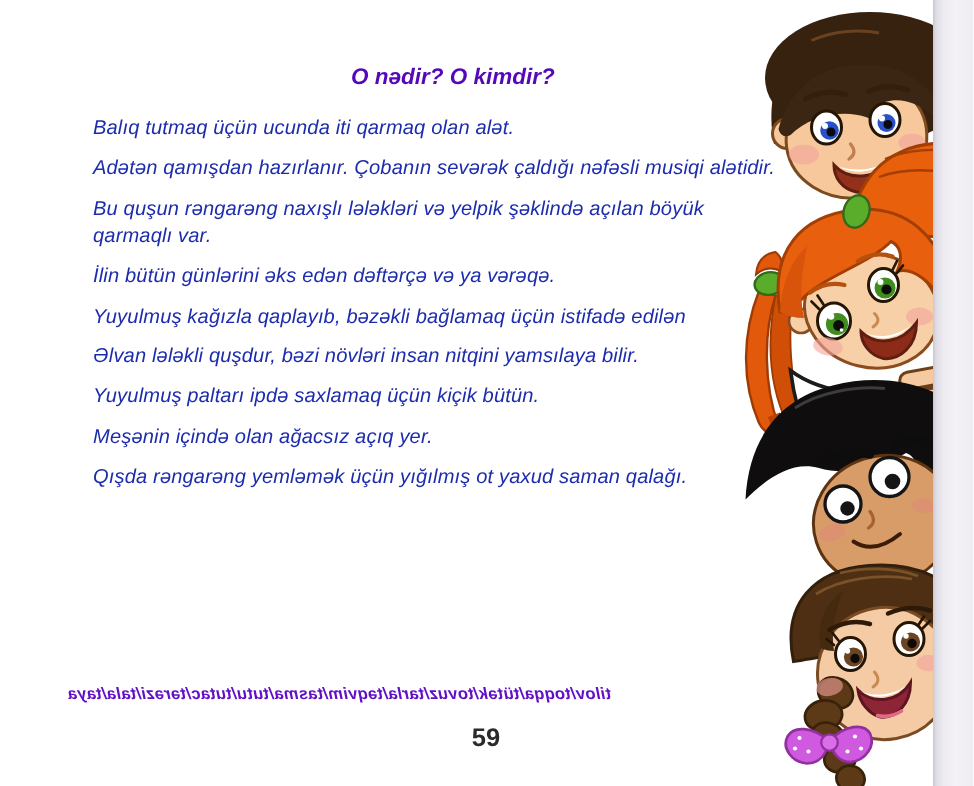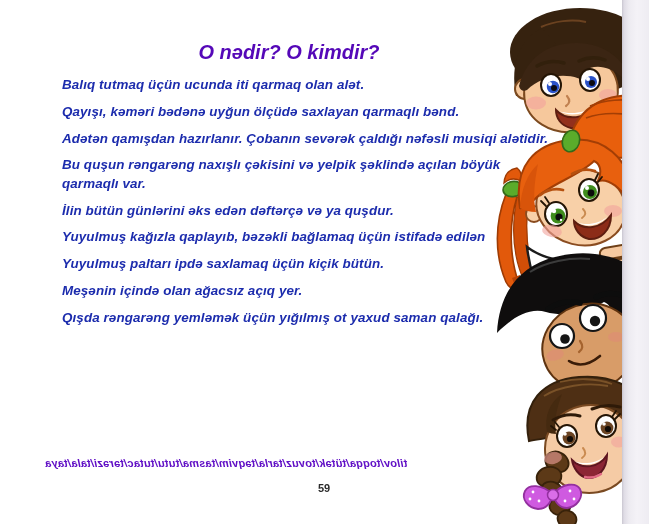--- a/index.html
+++ b/index.html
@@ -1,71 +1,72 @@
 <!DOCTYPE html>
 <html style="--title-purple: #5508b8; --body-blue: #1c2cad; --answers-purple: #6110c6; --page-number: #2b2b2b;"><head>
 <meta charset="utf-8">
 <style>
   html,body{margin:0;padding:0;background:#fff;}
   body{width:649px;height:524px;overflow:hidden;font-family:"Liberation Sans",sans-serif;}
   .canvas{position:relative;width:649px;height:524px;background:#ffffff;overflow:hidden;}
 
   .title{
     position:absolute;top:42px;left:0;width:578px;text-align:center;
-    font-size:20px;line-height:20px;font-weight:bold;font-style:italic;
+    font-size:15px;line-height:20px;font-weight:bold;font-style:italic;
     color:var(--title-purple,#5508b8);
+    padding-left:13px;
   }
   .riddles{position:absolute;top:76px;left:62px;width:560px;}
   .riddle{margin:0 0 8.3px 0;}
   .riddle-line{
-    font-size:13.4px;line-height:18.5px;font-weight:bold;font-style:italic;
+    font-size:13.4px;line-height:18.5px;font-weight:normal;font-style:italic;
     color:var(--body-blue,#1c2cad);white-space:nowrap;letter-spacing:0.1px;
   }
   .answers{
     position:absolute;top:456px;left:45px;display:inline-block;
     font-size:11px;line-height:15px;font-weight:bold;font-style:italic;
     letter-spacing:0.2px;color:var(--answers-purple,#6110c6);
     transform:scaleX(-1);transform-origin:center;white-space:nowrap;
   }
   .pagenum{
     position:absolute;top:482px;left:0;width:648px;text-align:center;
-    font-size:11px;font-weight:bold;color:var(--page-number,#2b2b2b);
+    font-size:17px;font-weight:bold;color:var(--page-number,#2b2b2b);
   }
   .art{position:absolute;top:0;left:0;pointer-events:none;}
   .page-edge{
     position:absolute;top:0;right:0;width:27px;height:524px;
     background:linear-gradient(90deg,#c9c6d0 0px,#dfdce5 2px,#edebf1 7px,#f4f2f7 15px,#eeecf2 27px);
   }
 </style>
 </head>
 <body>
 
 <div class="canvas">
 
   <div class="title">O nədir? O kimdir?</div>
 
   <div class="riddles">
       <div class="riddle">
         <div class="riddle-line">Balıq tutmaq üçün ucunda iti qarmaq olan alət.</div>
       </div>
       <div class="riddle">
-        <div class="riddle-line">Qayışı, kəməri bədənə uyğun ölçüdə saxlayan qarmaqlı bənd.</div>
-      </div>
-      <div class="riddle">
         <div class="riddle-line">Adətən qamışdan hazırlanır. Çobanın sevərək çaldığı nəfəsli musiqi alətidir.</div>
       </div>
       <div class="riddle">
-        <div class="riddle-line">Bu quşun rəngarəng naxışlı çəkisini və yelpik şəklində açılan böyük</div>
+        <div class="riddle-line">Bu quşun rəngarəng naxışlı lələkləri və yelpik şəklində açılan böyük</div>
         <div class="riddle-line">qarmaqlı var.</div>
       </div>
       <div class="riddle">
-        <div class="riddle-line">İlin bütün günlərini əks edən dəftərçə və ya quşdur.</div>
+        <div class="riddle-line">İlin bütün günlərini əks edən dəftərçə və ya vərəqə.</div>
       </div>
       <div class="riddle">
         <div class="riddle-line">Yuyulmuş kağızla qaplayıb, bəzəkli bağlamaq üçün istifadə edilən</div>
+      </div>
+      <div class="riddle">
+        <div class="riddle-line">Əlvan lələkli quşdur, bəzi növləri insan nitqini yamsılaya bilir.</div>
       </div>
       <div class="riddle">
         <div class="riddle-line">Yuyulmuş paltarı ipdə saxlamaq üçün kiçik bütün.</div>
       </div>
       <div class="riddle">
         <div class="riddle-line">Meşənin içində olan ağacsız açıq yer.</div>
       </div>
       <div class="riddle">
         <div class="riddle-line">Qışda rəngarəng yemləmək üçün yığılmış ot yaxud saman qalağı.</div>
       </div>

